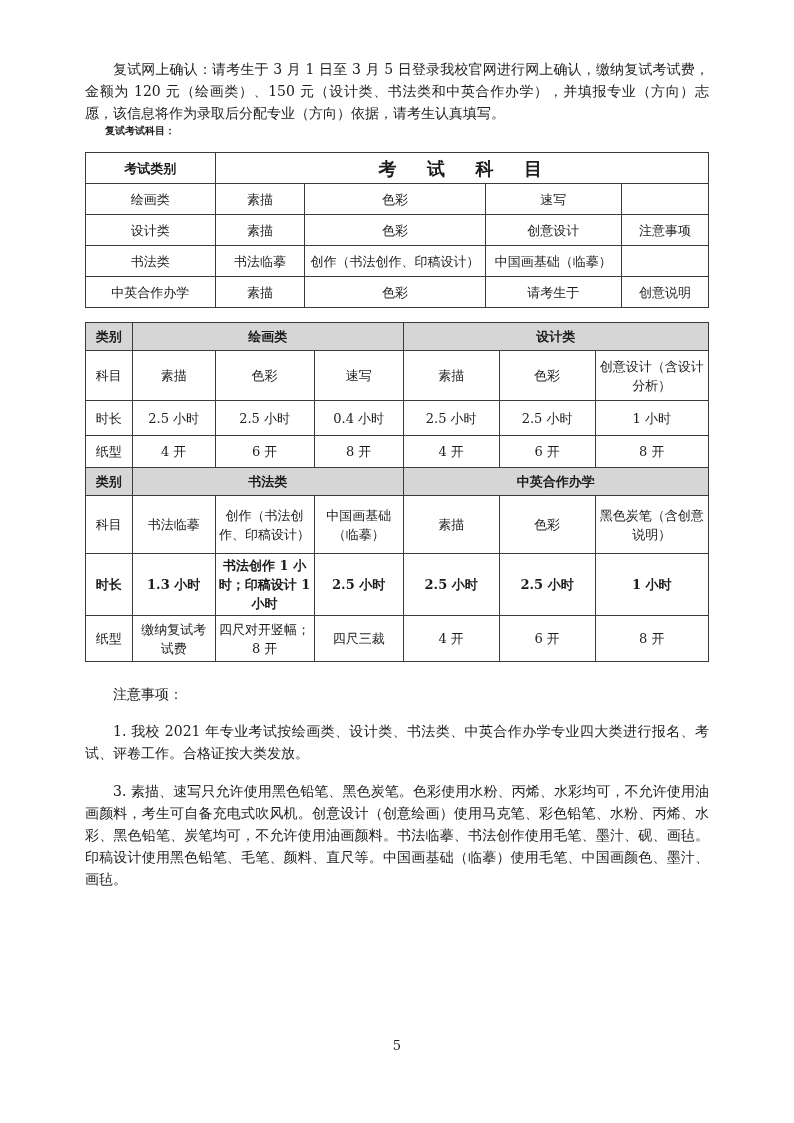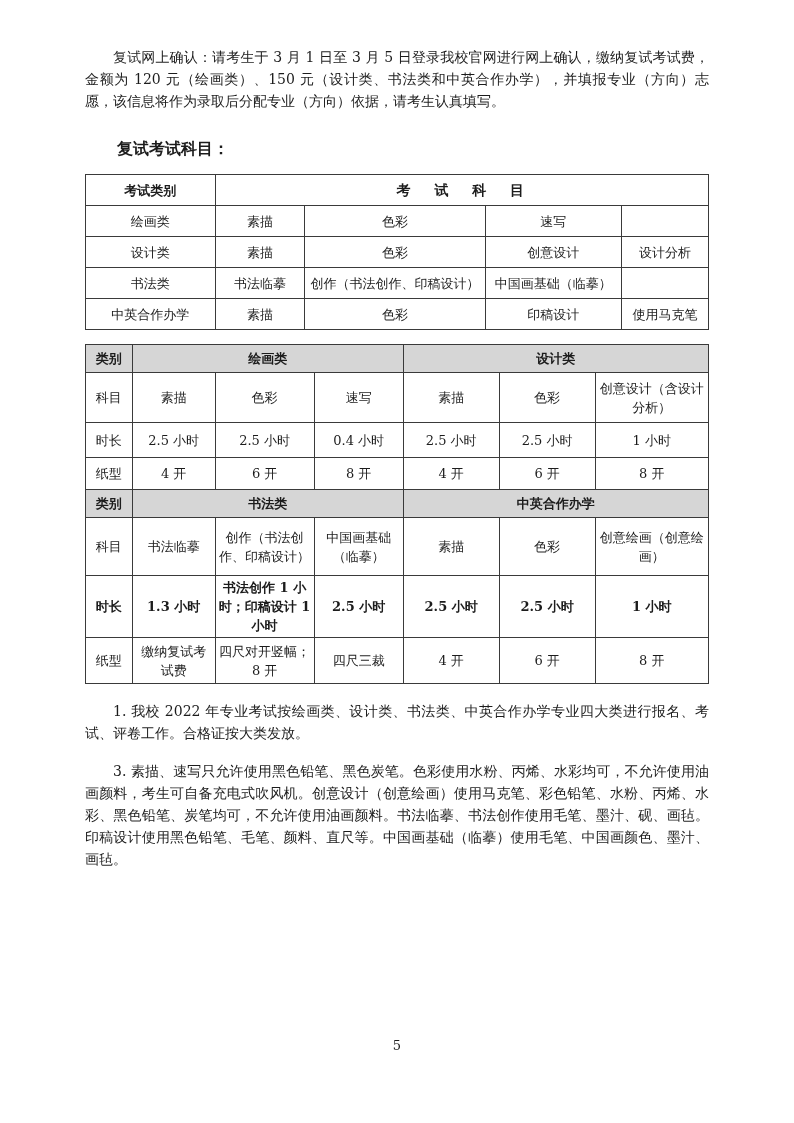--- a/index.html
+++ b/index.html
@@ -11,25 +11,25 @@
   }
   .page {
     position:relative;
     width:794px; height:1123px;
     padding:46px 85px 0 85px;
     background:#fff;
     overflow:hidden;
   }
   .para {
     font-size:14px; line-height:22px;
-    text-align:justify; text-indent:2em;
+    text-align:justify; text-indent:2em;margin-top:12px;
   }
   .heading {
-    font-size:16px; font-weight:bold;
-    text-indent:2em; margin-top:27px;
+    font-size:10px; font-weight:bold;
+    text-indent:2em; margin-top:0;
   }
   .plainheading {
     font-size:14px; text-indent:2em; margin-top:24px;
   }
   .note { margin-top:16px; }
   table {
     border-collapse:collapse; width:100%;
     table-layout:fixed;
     border-radius:19px;
   }
@@ -37,21 +37,21 @@
     border:1px solid #3a3a3a;
     font-size:13px; line-height:19px;
     text-align:center; vertical-align:middle;
     padding:2px 3px;
     word-break:break-all;
   }
   .t1 { margin-top:14px; }
   .t1 td { height:31px; }
   .t2 { margin-top:14px; }
   .b { font-weight:bold; }
-  .spread { letter-spacing:1.7em; padding-left:1.7em; font-size:14px; }
+  .spread { letter-spacing:1.7em; padding-left:1.7em; font-size:18px; }
   .gray { background:#d6d6d6; }
   .r-gray td { height:28px; }
   .r-subj1 td { height:50px; }
   .r-dur1 td { height:35px; }
   .r-pap1 td { height:32px; }
   .r-subj2 td { height:58px; }
   .r-dur2 td { height:56px;font-weight:bold; }
   .r-pap2 td { height:46px; }
   .pagenum {
     position:absolute; left:0; right:0; top:1038px;
@@ -85,35 +85,35 @@
         <td>素描</td>
         <td>色彩</td>
         <td>速写</td>
         <td></td>
       </tr>
       <tr>
         <td>设计类</td>
         <td>素描</td>
         <td>色彩</td>
         <td>创意设计</td>
-        <td>设计分析</td>
+        <td>注意事项</td>
       </tr>
       <tr>
         <td>书法类</td>
         <td>书法临摹</td>
         <td>创作（书法创作、印稿设计）</td>
         <td>中国画基础（临摹）</td>
         <td></td>
       </tr>
       <tr>
         <td>中英合作办学</td>
         <td>素描</td>
         <td>色彩</td>
-        <td>印稿设计</td>
-        <td>使用马克笔</td>
+        <td>请考生于</td>
+        <td>创意说明</td>
       </tr>
     </tbody>
   </table>
 
 
   <table class="t2">
     <colgroup>
       <col style="width:7.5%">
         <col style="width:13.3%">
         <col style="width:15.9%">
@@ -160,21 +160,21 @@
         <td class="gray b" colspan="3">书法类</td>
         <td class="gray b" colspan="3">中英合作办学</td>
       </tr>
       <tr class="r-subj2">
         <td>科目</td>
         <td>书法临摹</td>
         <td>创作（书法创作、印稿设计）</td>
         <td>中国画基础（临摹）</td>
         <td>素描</td>
         <td>色彩</td>
-        <td>创意绘画（创意绘画）</td>
+        <td>黑色炭笔（含创意说明）</td>
       </tr>
       <tr class="r-dur2">
         <td>时长</td>
         <td>1.3 小时</td>
         <td>书法创作 1 小时；印稿设计 1 小时</td>
         <td>2.5 小时</td>
         <td>2.5 小时</td>
         <td>2.5 小时</td>
         <td>1 小时</td>
       </tr>
@@ -183,19 +183,20 @@
         <td>缴纳复试考试费</td>
         <td>四尺对开竖幅；8 开</td>
         <td>四尺三裁</td>
         <td>4 开</td>
         <td>6 开</td>
         <td>8 开</td>
       </tr>
     </tbody>
   </table>
 
-
-  <p class="para note">1. 我校 2022 年专业考试按绘画类、设计类、书法类、中英合作办学专业四大类进行报名、考试、评卷工作。合格证按大类发放。</p>
+  <p class="plainheading">注意事项：</p>
+
+  <p class="para note">1. 我校 2021 年专业考试按绘画类、设计类、书法类、中英合作办学专业四大类进行报名、考试、评卷工作。合格证按大类发放。</p>
   <p class="para note">3. 素描、速写只允许使用黑色铅笔、黑色炭笔。色彩使用水粉、丙烯、水彩均可，不允许使用油画颜料，考生可自备充电式吹风机。创意设计（创意绘画）使用马克笔、彩色铅笔、水粉、丙烯、水彩、黑色铅笔、炭笔均可，不允许使用油画颜料。书法临摹、书法创作使用毛笔、墨汁、砚、画毡。印稿设计使用黑色铅笔、毛笔、颜料、直尺等。中国画基础（临摹）使用毛笔、中国画颜色、墨汁、画毡。</p>
 
   <div class="pagenum">5</div>
 
 </div>
 
 </body></html>

